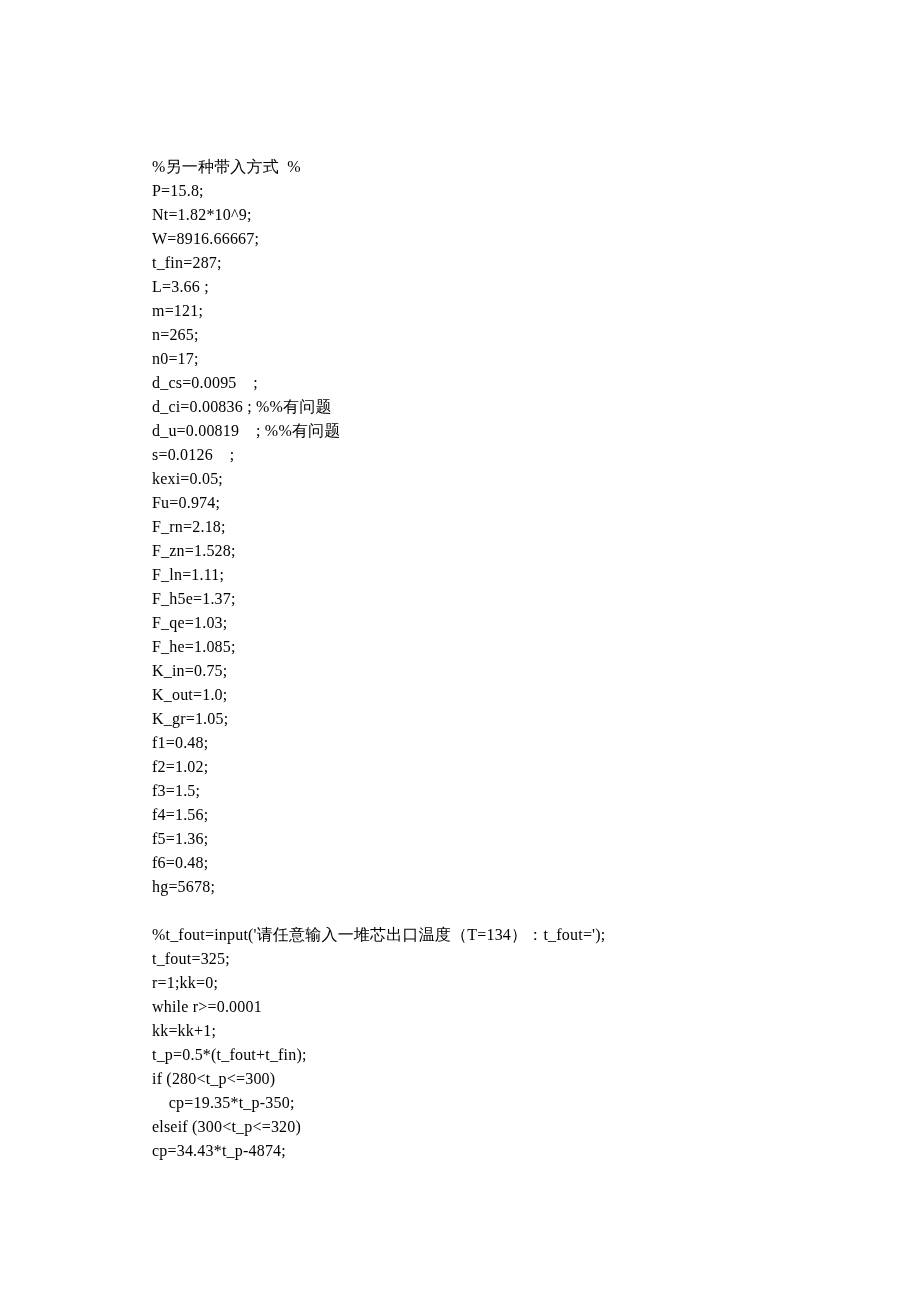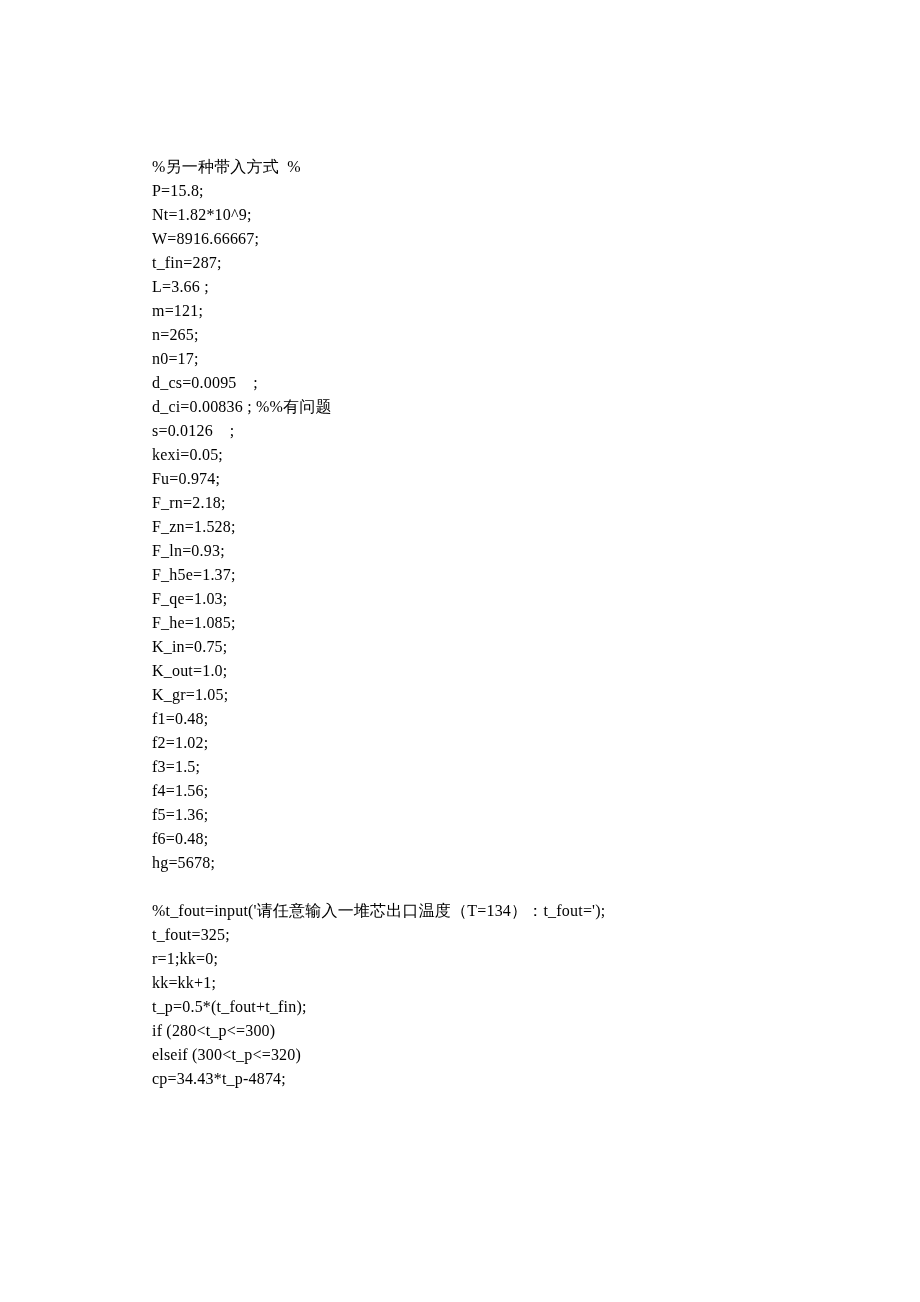--- a/index.html
+++ b/index.html
@@ -36,42 +36,45 @@
       <div class="code-line">P=15.8;</div>
       <div class="code-line">Nt=1.82*10^9;</div>
       <div class="code-line">W=8916.66667;</div>
       <div class="code-line">t_fin=287;</div>
       <div class="code-line">L=3.66 ;</div>
       <div class="code-line">m=121;</div>
       <div class="code-line">n=265;</div>
       <div class="code-line">n0=17;</div>
       <div class="code-line">d_cs=0.0095    ;</div>
       <div class="code-line">d_ci=0.00836 ; %%有问题</div>
+      <div class="code-line">d_u=0.00819    ; %%有问题</div>
       <div class="code-line">s=0.0126    ;</div>
       <div class="code-line">kexi=0.05;</div>
       <div class="code-line">Fu=0.974;</div>
       <div class="code-line">F_rn=2.18;</div>
       <div class="code-line">F_zn=1.528;</div>
-      <div class="code-line">F_ln=0.93;</div>
+      <div class="code-line">F_ln=1.11;</div>
       <div class="code-line">F_h5e=1.37;</div>
       <div class="code-line">F_qe=1.03;</div>
       <div class="code-line">F_he=1.085;</div>
       <div class="code-line">K_in=0.75;</div>
       <div class="code-line">K_out=1.0;</div>
       <div class="code-line">K_gr=1.05;</div>
       <div class="code-line">f1=0.48;</div>
       <div class="code-line">f2=1.02;</div>
       <div class="code-line">f3=1.5;</div>
       <div class="code-line">f4=1.56;</div>
       <div class="code-line">f5=1.36;</div>
       <div class="code-line">f6=0.48;</div>
       <div class="code-line">hg=5678;</div>
       <div class="blank"></div>
       <div class="code-line">%t_fout=input('请任意输入一堆芯出口温度（T=134）：t_fout=');</div>
       <div class="code-line">t_fout=325;</div>
       <div class="code-line">r=1;kk=0;</div>
+      <div class="code-line">while r&gt;=0.0001</div>
       <div class="code-line">kk=kk+1;</div>
       <div class="code-line">t_p=0.5*(t_fout+t_fin);</div>
       <div class="code-line">if (280&lt;t_p&lt;=300)</div>
+      <div class="code-line">    cp=19.35*t_p-350;</div>
       <div class="code-line">elseif (300&lt;t_p&lt;=320)</div>
       <div class="code-line">cp=34.43*t_p-4874;</div>
     </div>
 </div>
 
 </body></html>

